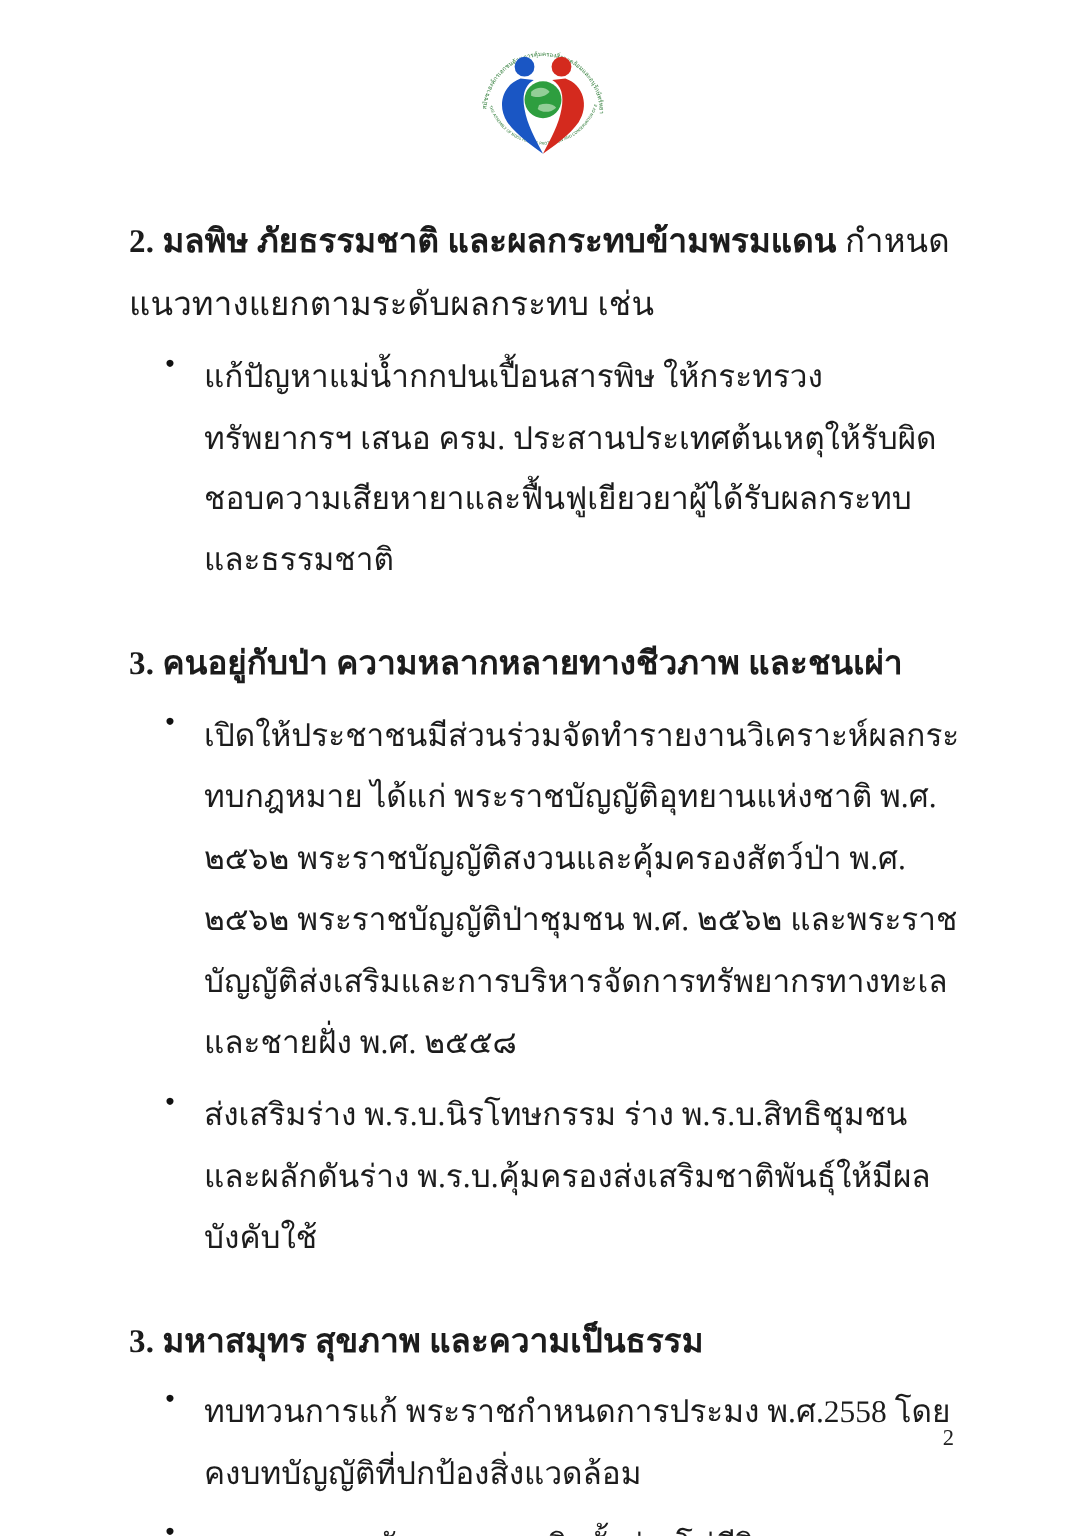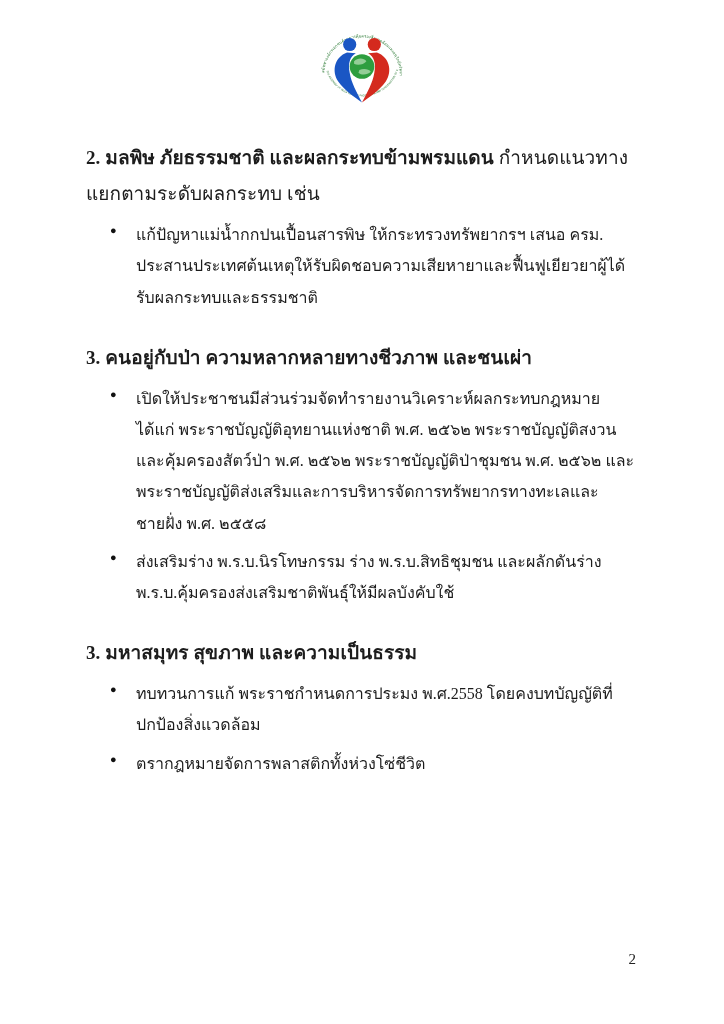--- a/index.html
+++ b/index.html
@@ -17,35 +17,35 @@
     top:26px;left:0;right:0;
     display:flex;justify-content:center;
   }
   .logo-wrap svg{width:88px;height:88px;}
   .content{
     position:absolute;
     top:140px;left:86px;right:82px;
   }
   .doc-section{margin-bottom:27px;}
   .doc-section h2{
-    font-size:19px;
+    font-size:22px;
     font-weight:bold;
     margin:0 0 7px 0;
     line-height:1.9;
     letter-spacing:.1px;
   }
   .doc-section h2 .heading-rest{font-weight:normal;}
   .doc-section ul{
     list-style:none;
     margin:0;
     padding:0 0 0 50px;
   }
   .doc-section ul li{
     position:relative;
-    font-size:16px;
+    font-size:21px;
     line-height:1.95;
     margin-bottom:7px;
     overflow-wrap:anywhere;
   }
   .doc-section ul li::before{
     content:"\25CF";
     position:absolute;
     left:-26px;
     top:1px;
     font-size:11px;

